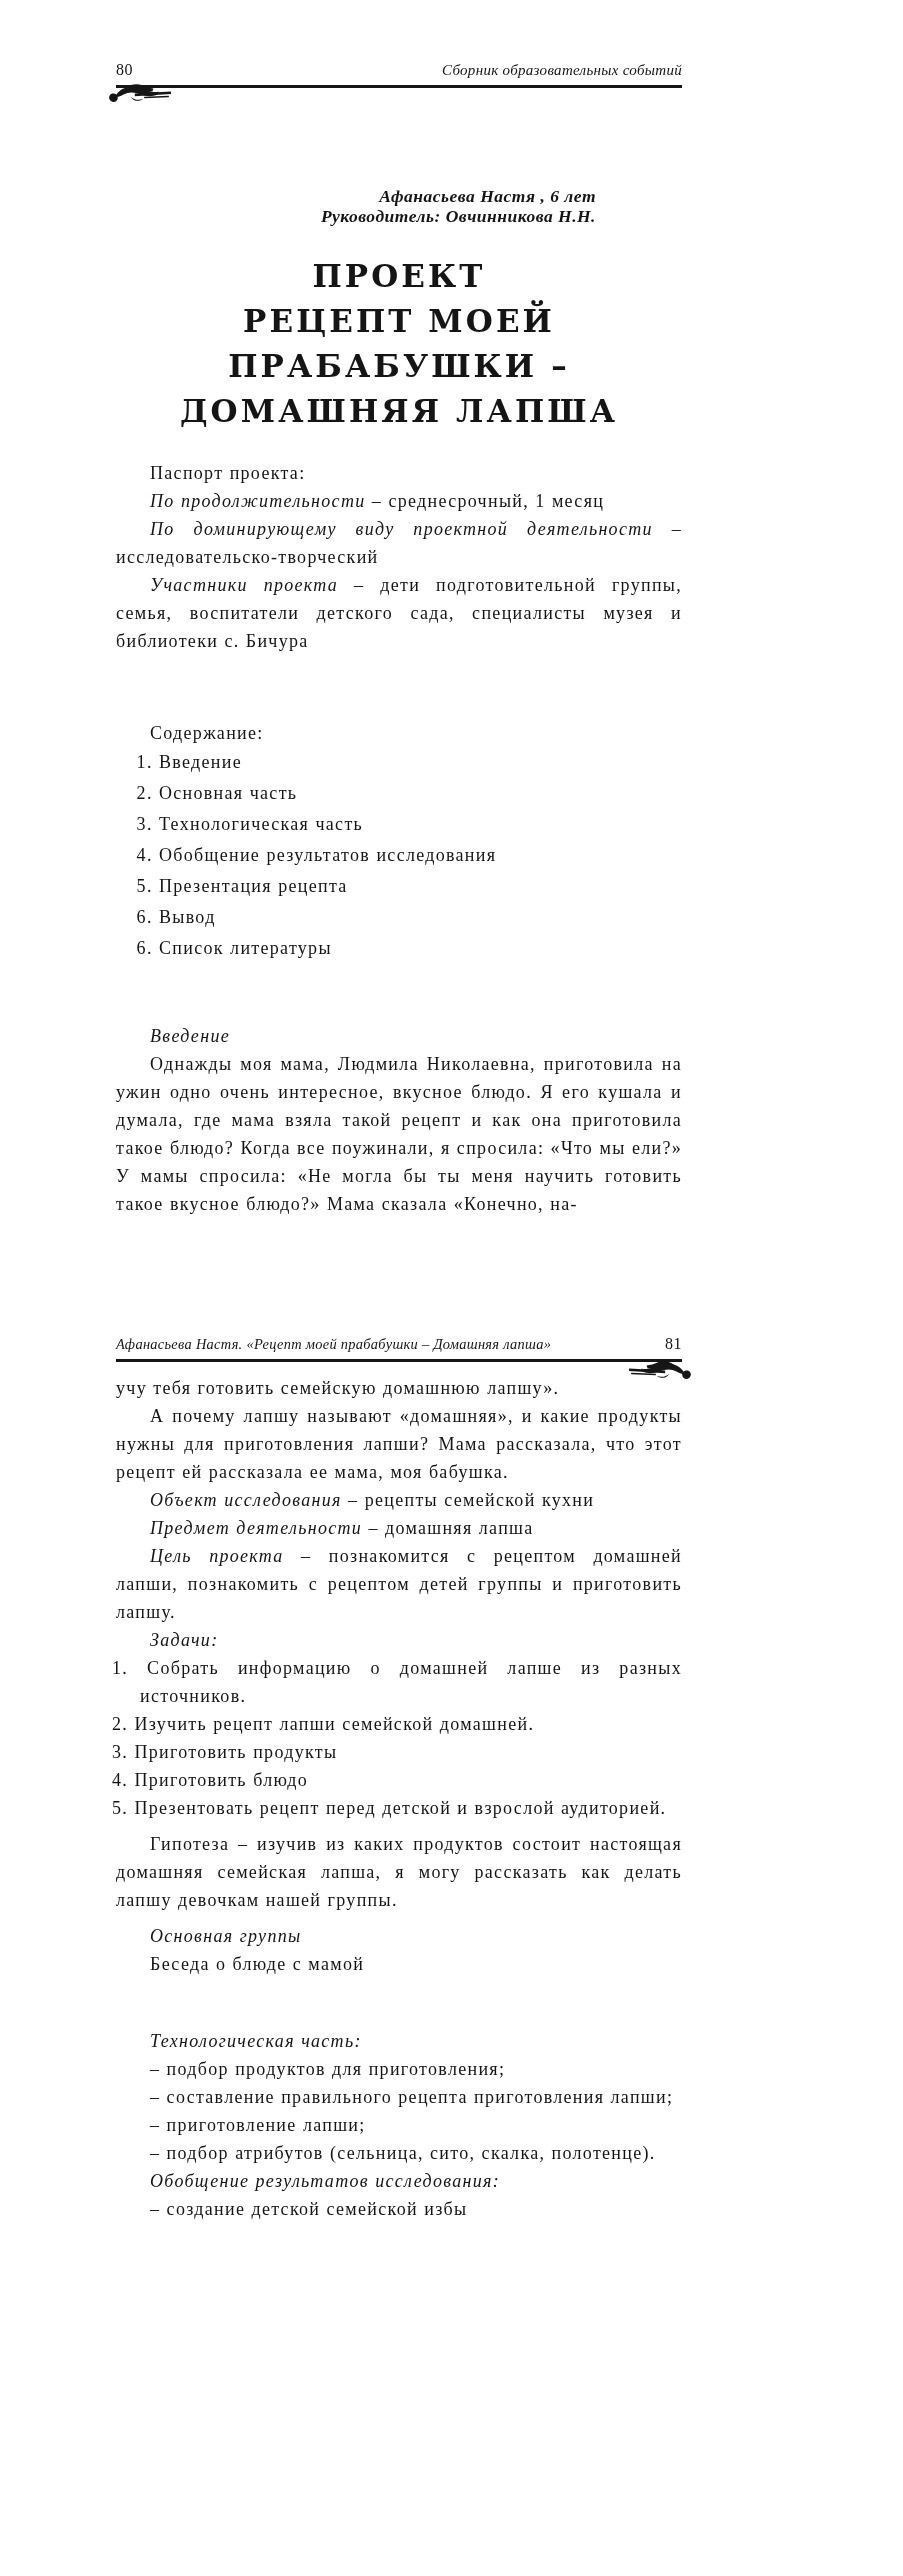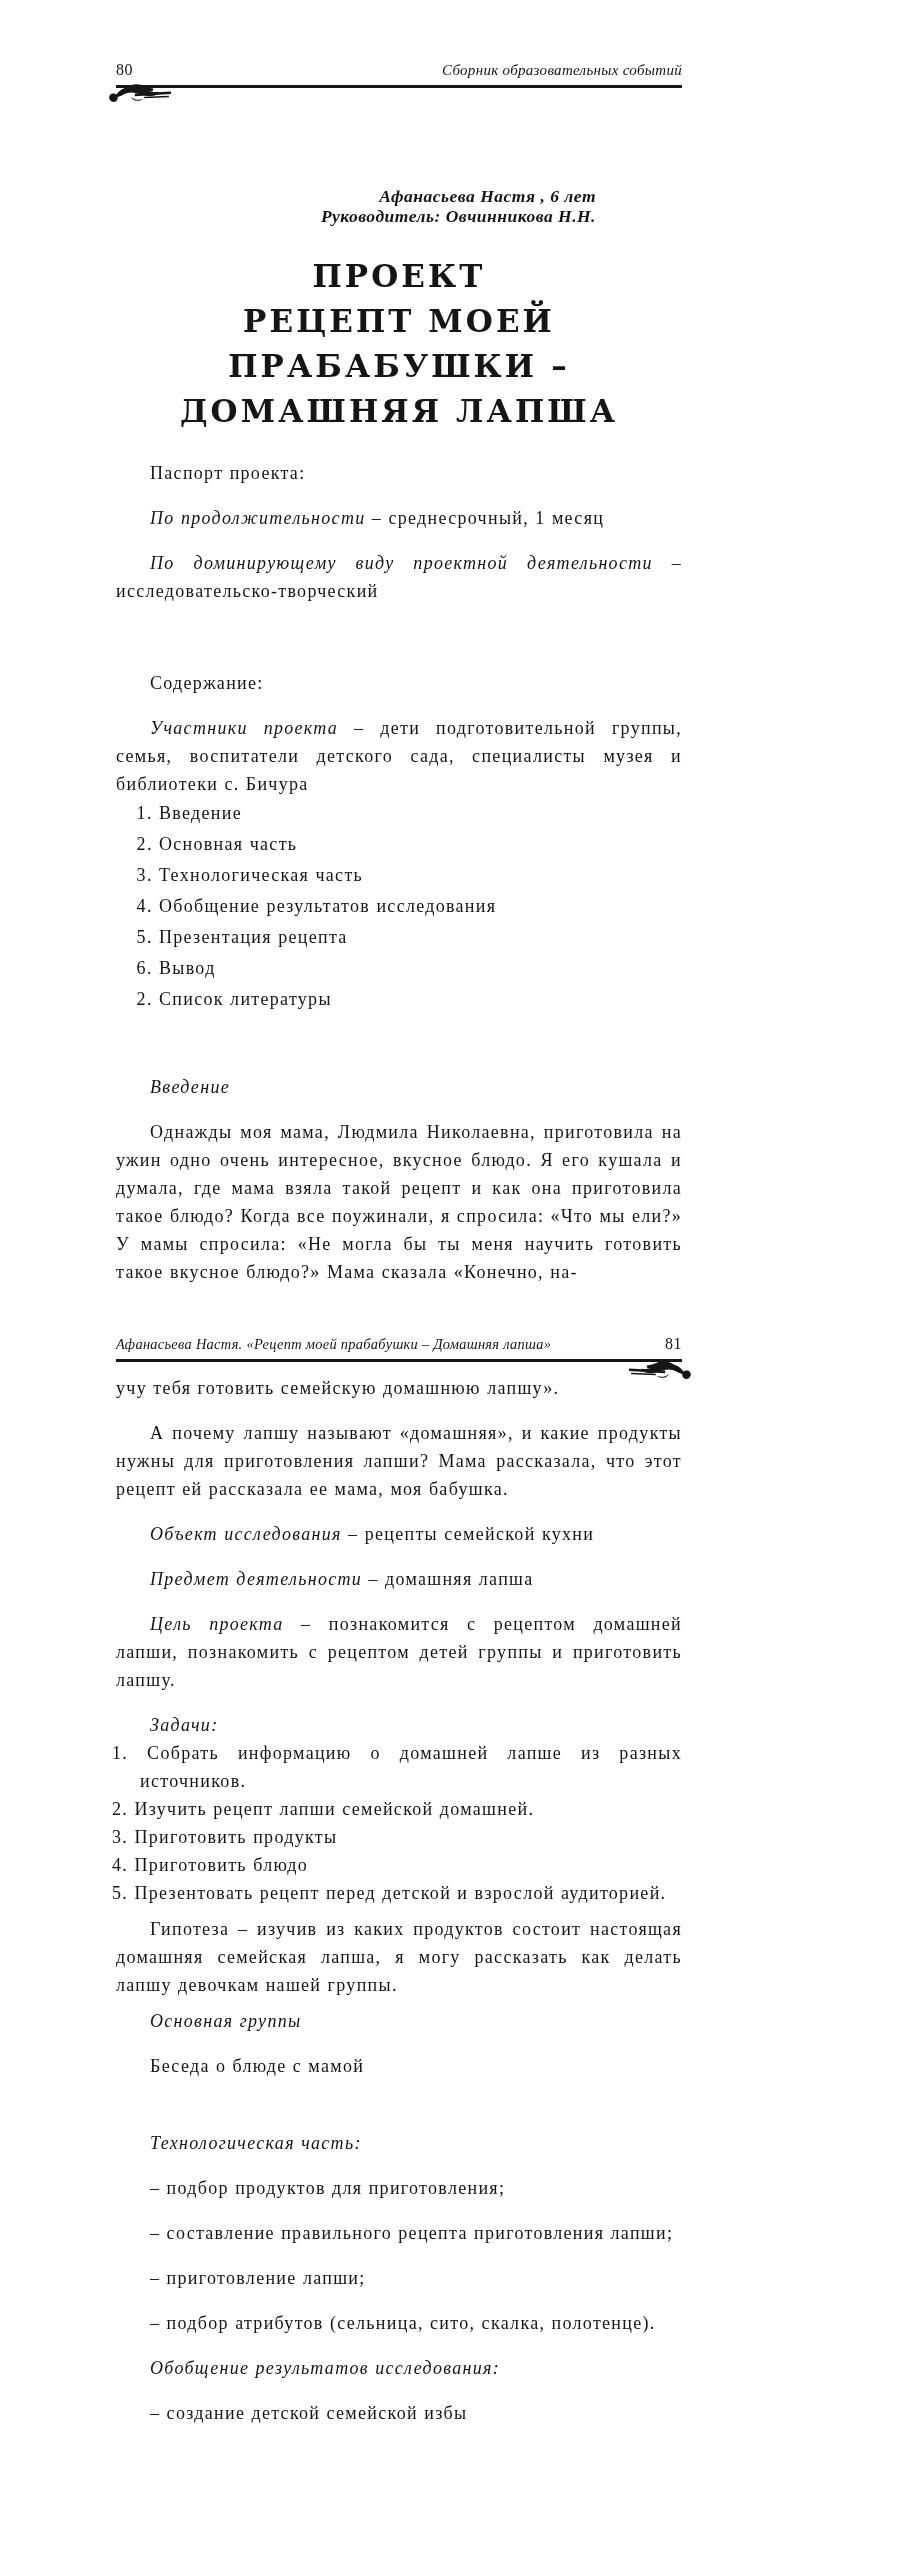--- a/index.html
+++ b/index.html
@@ -78,21 +78,21 @@
   }
 
   p {
     margin: 0;
     font-size: 18px;
     line-height: 28px;
     text-align: justify;
     letter-spacing: 1.3px;
     word-spacing: 0.5px;
   }
-  .ind   { text-indent: 34px; margin-top: 17px; }
+  .ind   { text-indent: 34px; }
   .noind { text-indent: 0; }
   .it    { font-style: italic; }
 
   .toc-item {
     text-align: left;
     text-indent: 20.6px;
     line-height: 31px;
   }
   .hang {
     padding-left: 24px;
@@ -140,31 +140,31 @@
 
   <h1 class="title">
     <div>ПРОЕКТ</div>
     <div>РЕЦЕПТ МОЕЙ ПРАБАБУШКИ –</div>
     <div>ДОМАШНЯЯ ЛАПША</div>
   </h1>
 
   <p class="ind mt-48">Паспорт проекта:</p>
   <p class="ind"><span class="it">По продолжительности</span><span> – среднесрочный, 1 месяц</span></p>
   <p class="ind"><span class="it">По доминирующему виду проектной деятельности</span><span> – исследовательско-творческий</span></p>
+  <p class="ind"><span class="it">Участники проекта</span><span> – дети подготовительной группы, семья, воспитатели детского сада, специалисты музея и библиотеки с. Бичура</span></p>
+
   <p class="ind mt-125">Содержание:</p>
-
-  <p class="ind"><span class="it">Участники проекта</span><span> – дети подготовительной группы, семья, воспитатели детского сада, специалисты музея и библиотеки с. Бичура</span></p>
   <div>
     <p class="toc-item">1. Введение</p>
     <p class="toc-item">2. Основная часть</p>
     <p class="toc-item">3. Технологическая часть</p>
     <p class="toc-item">4. Обобщение результатов исследования</p>
     <p class="toc-item">5. Презентация рецепта</p>
     <p class="toc-item">6. Вывод</p>
-    <p class="toc-item">2. Список литературы</p>
+    <p class="toc-item">6. Список литературы</p>
   </div>
 
   <p class="ind it mt-112">Введение</p>
   <p class="ind">Однажды моя мама, Людмила Николаевна, приготовила на ужин одно очень интересное, вкусное блюдо. Я его кушала и думала, где мама взяла такой рецепт и как она приготовила такое блюдо? Когда все поужинали, я спросила: «Что мы ели?» У мамы спросила: «Не могла бы ты меня научить готовить такое вкусное блюдо?» Мама сказала «Конечно, на-</p>
 </section>
 
 <section class="page" id="page-81">
   <div class="page-header">
     <span class="h-article">Афанасьева Настя. «Рецепт моей прабабушки – Домашняя лапша»</span>
     <span class="h-num">81</span>

